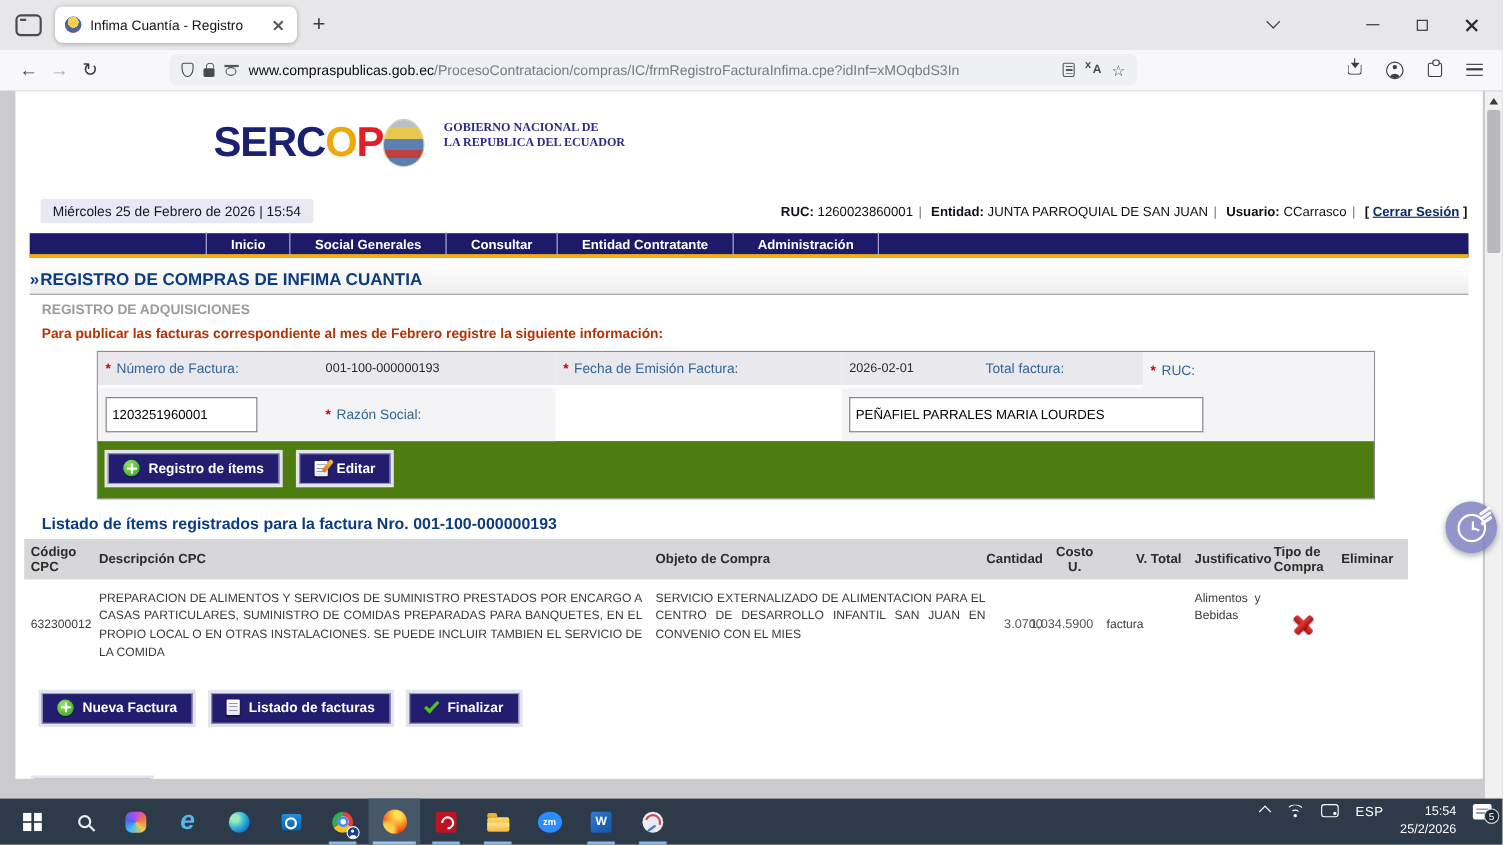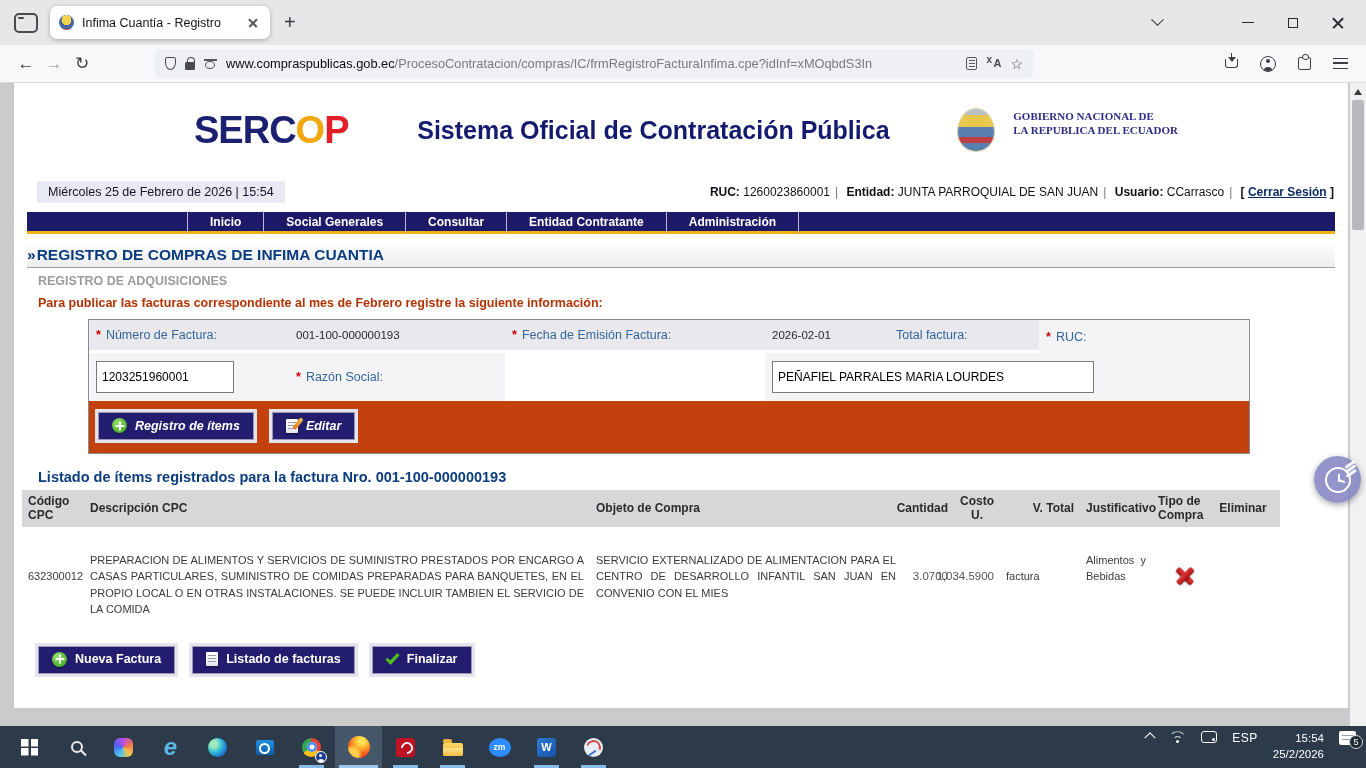--- a/index.html
+++ b/index.html
@@ -112,21 +112,21 @@
   .fcell { padding:8px 4px 8px 7px; font-size:12.5px; display:flex; align-items:center; }
   .r1 { background:#e9e9ed; border-bottom:3px solid #fff; }
   .r2 { background:#f4f4f7; }
   .flabel { color:#336699; }
   .req { color:#cc0000; font-weight:bold; margin-right:5px; }
   .fvalue { color:#2a2a2a; font-size:11.5px; }
   .total-value { color:#8f1010; font-weight:bold; font-size:13px; }
   .finput { border:1px solid #7a7a7a; height:21px; font-size:12px; font-family:"Liberation Sans",sans-serif; padding:15px 5px; background:#fff; }
   .in-ruc { width:138px; }
   .in-razon { width:322px; }
-  .form-buttons { display:flex; gap:18px; padding:11px 9px 13px; background:#c2410c;font-style:italic; }
+  .form-buttons { display:flex; gap:18px; padding:11px 9px 13px; background:#4d7c0f; }
 
   .btn { background:#231d6f; color:#fff; font-weight:bold; font-size:12.5px; padding:5px 13px 6px; display:inline-flex; align-items:center; gap:8px; border:1px solid #9a9ab8; box-shadow:0 0 0 3px #e4e4ee; cursor:pointer; white-space:nowrap; }
 
   .icon-plus { position:relative; width:15px; height:15px; border-radius:50%; background:radial-gradient(circle at 35% 30%, #94e06a, #2f9e14); box-shadow:0 1px 1px rgba(0,0,0,.45); flex:0 0 auto; }
   .icon-plus::before,.icon-plus::after { content:""; position:absolute; background:#fff; left:50%; top:50%; transform:translate(-50%,-50%); }
   .icon-plus::before { width:9px; height:2px; }
   .icon-plus::after { width:2px; height:9px; }
   .icon-doc { width:12px; height:14px; background:linear-gradient(#fff,#e6e6f0); border-radius:1px; position:relative; box-shadow:0 1px 2px rgba(0,0,0,.5); flex:0 0 auto; }
   .icon-doc::before { content:""; position:absolute; left:2px; right:2px; top:3px; height:8px; background:repeating-linear-gradient(#99a 0 1px, transparent 1px 3px); }
   .icon-edit::after { content:""; position:absolute; width:3.5px; height:13px; background:linear-gradient(#f5c23a,#e0761a); right:-2px; top:-2px; transform:rotate(38deg); border-radius:1.5px; }
@@ -137,21 +137,21 @@
 
   
   .list-title { margin:15px 0 5px 24px; font-size:14.5px; font-weight:bold; color:#0b3c80; }
   .list-table { margin-left:8px; width:1258px; }
   .lt-head { display:grid; grid-template-columns:62px 506px 312px 52px 46px 80px 72px 66px 50px; background:#d7d7da; }
   .lt-row  { display:grid; grid-template-columns:62px 506px 312px 52px 46px 80px 72px 66px 50px; background:#fff; }
   .hcell { font-size:12px; font-weight:bold; color:#2b2b2b; padding:4px 6px; display:flex; align-items:center; min-height:34px; line-height:1.2; }
   .hc-right { justify-content:flex-end; text-align:right; }
   .hc-center { justify-content:center; text-align:center; }
   .ccell { font-size:11px; color:#3a3a3a; padding:8px 6px; display:flex; align-items:center; line-height:1.5; }
-  .cc-justify { text-align:justify; display:block; padding-top:25px; }
+  .cc-justify { text-align:justify; display:block; padding-top:9px; }
   .cc-num { justify-content:flex-end; color:#55555a; font-size:11.5px; }
   .cc-center { justify-content:center; }
   .icon-x { position:relative; width:20px; height:20px; cursor:pointer; }
   .icon-x::before,.icon-x::after { content:""; position:absolute; left:50%; top:50%; width:21px; height:5.5px; background:linear-gradient(#e04040,#b01010); border-radius:2px; box-shadow:0 1px 1px rgba(0,0,0,.35); }
   .icon-x::before { transform:translate(-50%,-50%) rotate(45deg); }
   .icon-x::after  { transform:translate(-50%,-50%) rotate(-45deg); }
 
   .actions-row { display:flex; gap:17px; margin:20px 0 0 24px; }
   .back-row { margin:50px 0 0 17px; }
 
@@ -250,21 +250,20 @@
     <span class="i-puzzle"></span>
     <span class="i-menu"></span>
   </div>
 </div>
 
 <div class="viewport">
   <div class="page">
 
     <div class="site-header">
       <div class="logo"><span class="l-serc">SERC</span><span class="l-o">O</span><span class="l-p">P</span></div>
-      <div class="main-title">Sistema Oficial de Contratación Pública</div>
       <div class="gov">
         <span class="gov-crest"></span>
         <div class="gov-text">
             <div>GOBIERNO NACIONAL DE</div>
             <div>LA REPUBLICA DEL ECUADOR</div>
           </div>
       </div>
     </div>
 
     <div class="status-row">

